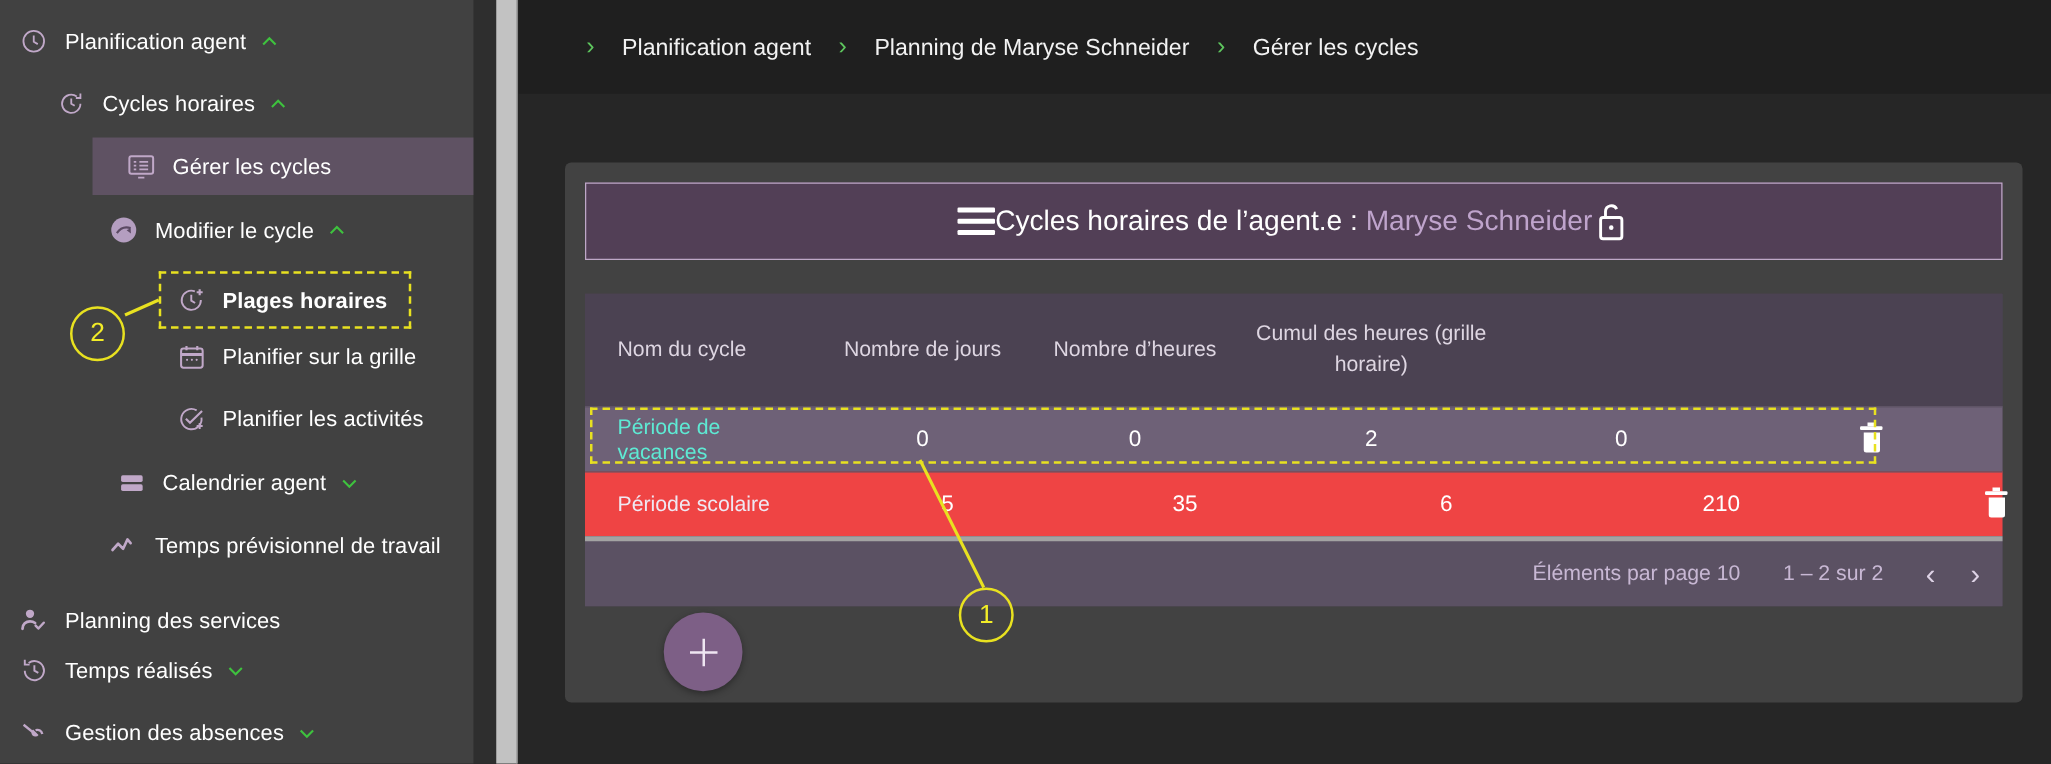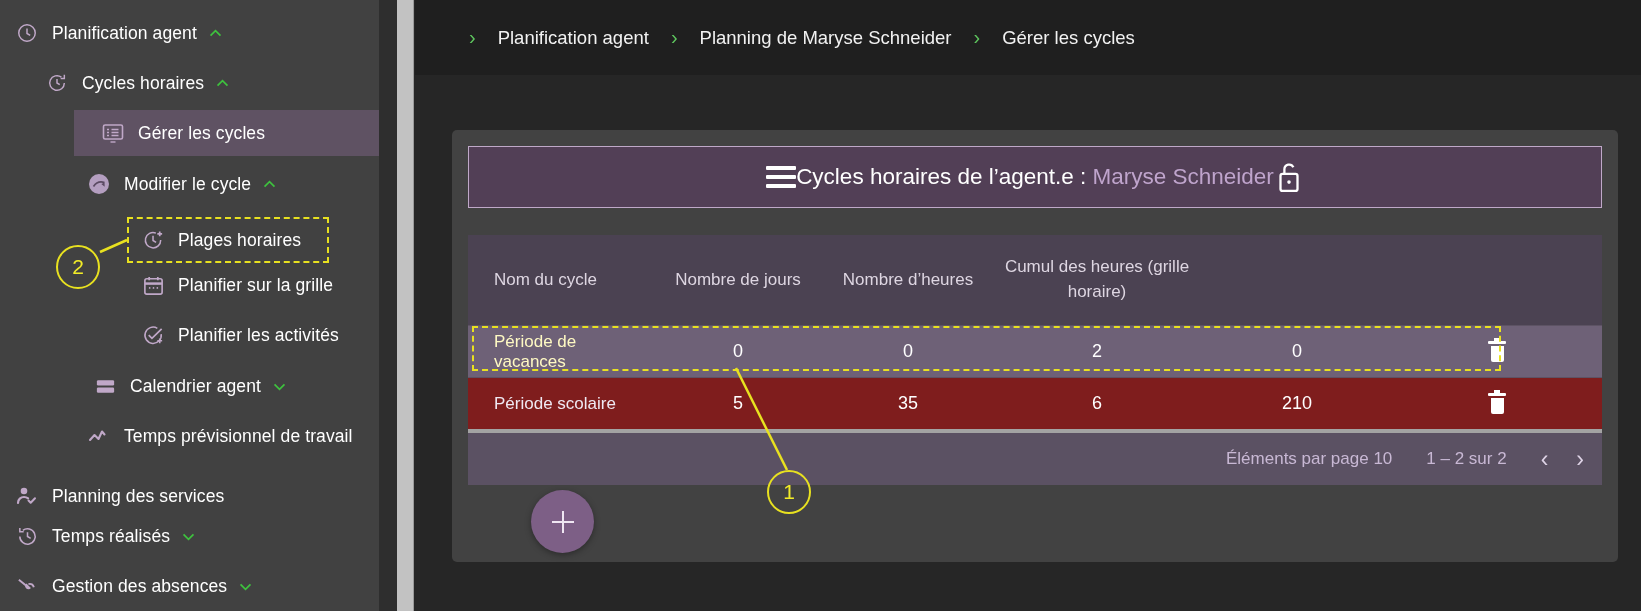--- a/index.html
+++ b/index.html
@@ -98,27 +98,27 @@
     padding: 0 6px;
   }
   .th.left { justify-content: flex-start; padding-left: 26px; text-align: center; }
   .trow {
     display: grid;
     grid-template-columns: 184px 172px 168px 210px 190px 210px;
     height: 52px;
     border-top: 1px solid #5d5364;
   }
   .trow.r1 { background: #6e6177; }
-  .trow.r2 { background: #7f1d1d; }
+  .trow.r2 { background: #ef4444; gap: 20px; }
   .td {
     display: flex; align-items: center; justify-content: center;
     color: #ffffff; font-size: 18px;
   }
   .td.left { justify-content: flex-start; padding-left: 26px; font-size: 17px; }
-  .trow.r1 .td.left { color: #fef9c3; }
+  .trow.r1 .td.left { color: #5eead4; }
   .trow.r2 .td.left { color: #efe8f2; }
   .trash { width: 18px; height: 22px; position: relative; cursor: pointer;}
   .trash .lid { position:absolute; top:0; left:0; width:18px; height:3.5px; background:#fff; border-radius:1px;}
   .trash .lid:after { content:''; position:absolute; left:6px; top:-2.5px; width:6px; height:2.5px; background:#fff;}
   .trash .body { position:absolute; top:5.5px; left:2.5px; width:13px; height:16px; background:#fff; border-radius:0 0 2px 2px;}
 
   .tfoot {
     height: 56px; background: #5b5163;
     border-top: 4px solid #a3a3a3;
     display: flex; align-items: center; justify-content: flex-end;
@@ -213,21 +213,21 @@
         </svg>
       </span>
       <span class="lbl">Modifier le cycle</span>
       <span class="chev">
         <svg width="17" height="17" viewBox="0 0 24 24" fill="none" stroke="currentColor" stroke-width="2.4">
             <path d="M5 15l7-7 7 7"></path>
           </svg>
       </span>
     </div>
 
-    <div class="nav-item" style="left:140px; top:217px;">
+    <div class="nav-item" style="left:140px; top:217px;font-weight:bold;">
       <span class="ico">
         <svg width="23" height="23" viewBox="0 0 24 24" fill="none" stroke="currentColor" stroke-width="1.6">
           <path d="M19.5 11.5a8 8 0 1 1-5-7.2"></path>
             <path d="M11.5 7v5l3.2 2"></path>
           <path d="M18.5 2.5v5M16 5h5" stroke-width="1.8"></path>
         </svg>
       </span>
       <span class="lbl">Plages horaires</span>
     </div>
 

